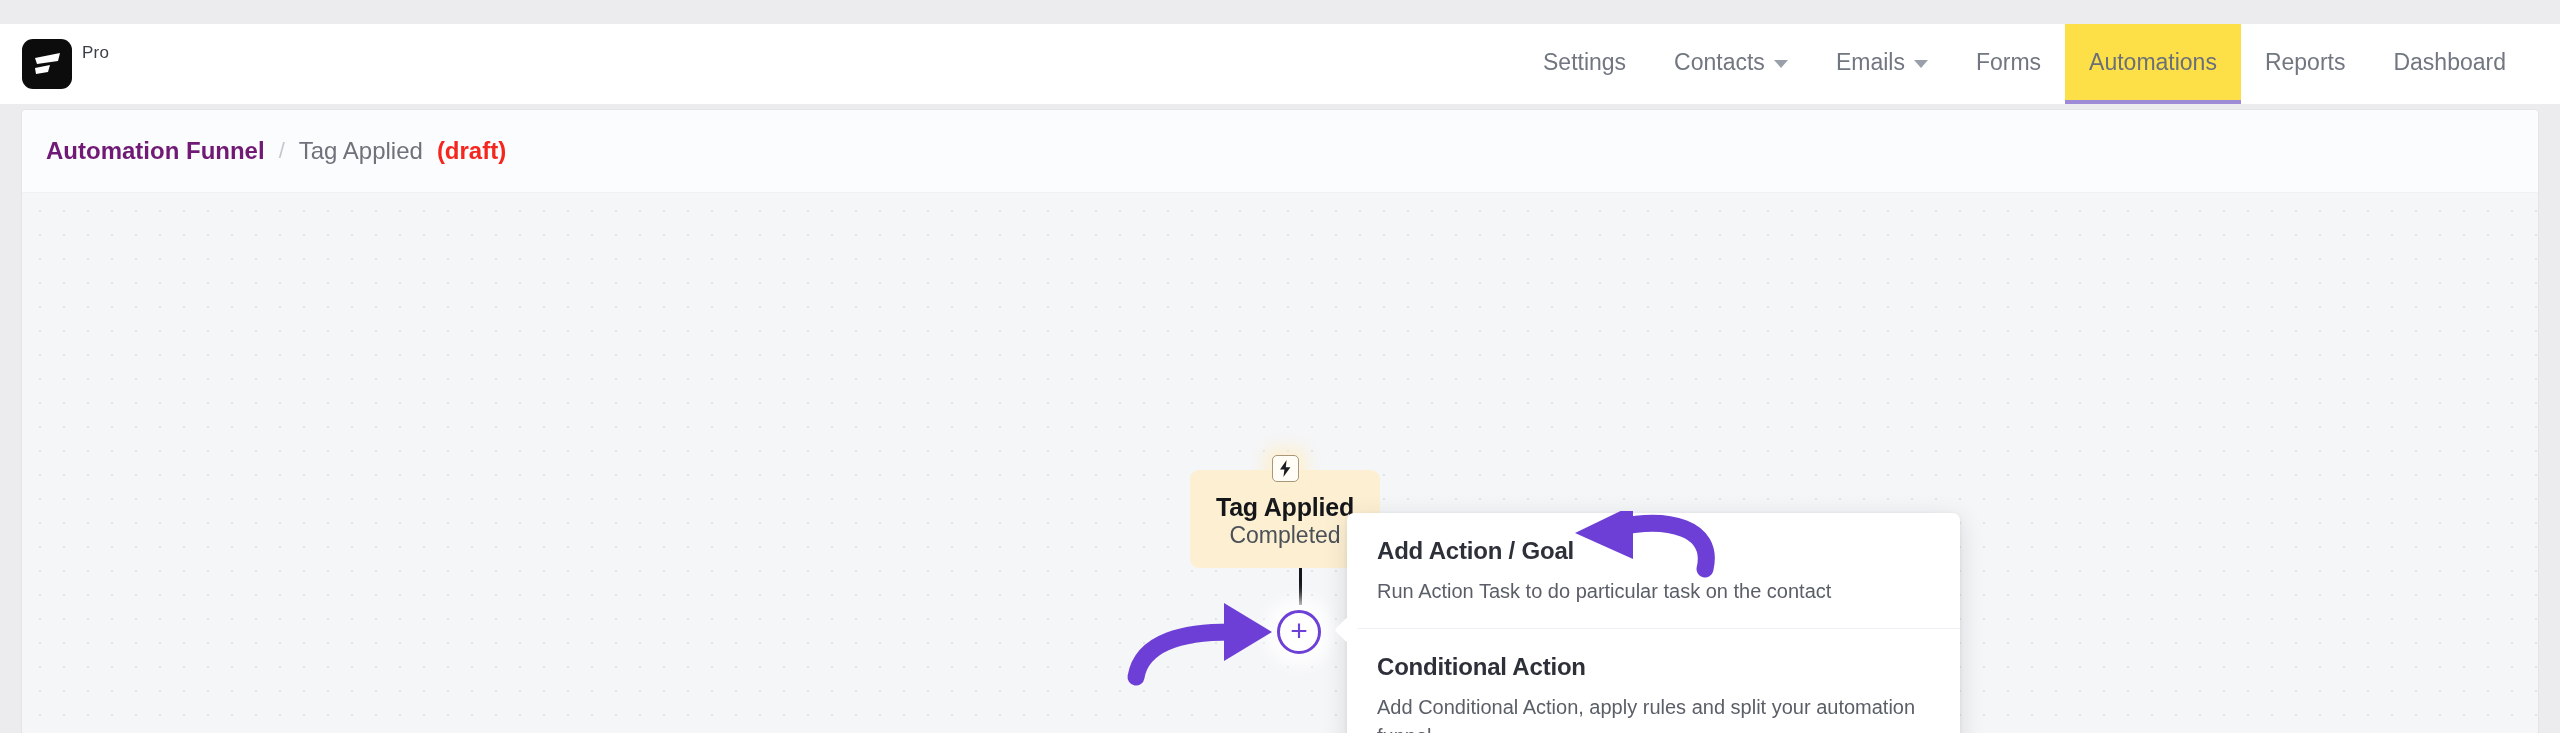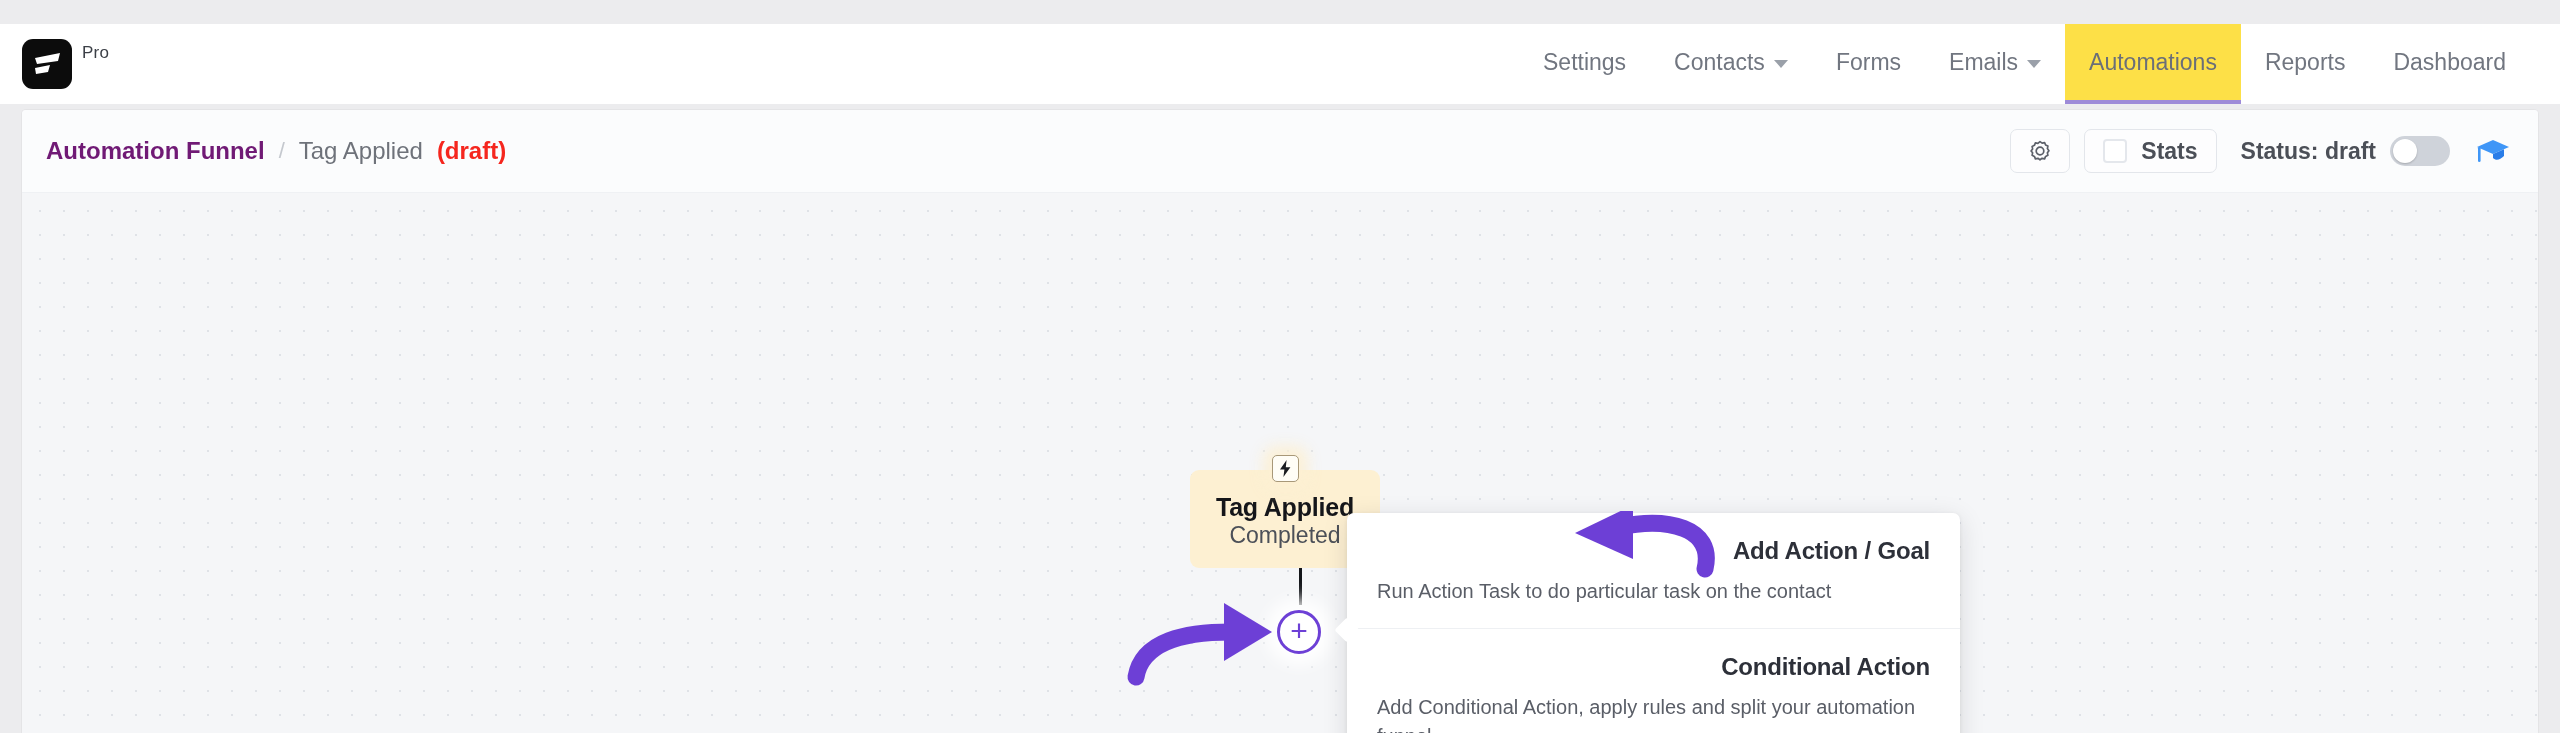--- a/index.html
+++ b/index.html
@@ -144,21 +144,21 @@
     background:#ffffff; border-radius:7px;
     box-shadow:0 6px 26px rgba(20,22,30,.13), 0 1px 4px rgba(20,22,30,.07);
     z-index:4;
   }
   .popup-notch{
     position:absolute; left:-9px; top:108px; width:18px;height:18px;
     background:#ffffff; transform:rotate(45deg); border-radius:3px;
   }
   .popup-item{ padding:24px 30px 0 30px; cursor:pointer; }
   .popup-item + .popup-item{ border-top:1px solid #eef0f3; margin-top:22px; padding-top:24px; }
-  .popup-title{ font-size:24px; font-weight:bold; color:#2d3039; letter-spacing:-.2px;text-align:right; }
+  .popup-title{ font-size:24px; font-weight:bold; color:#2d3039; letter-spacing:-.2px; }
   .popup-desc{ font-size:20px; color:#5a5e67; margin-top:12px; line-height:1.45; max-width:540px;}
 </style>
 </head>
 <body>
 
 <div class="topbar">
 
   <div class="brand">
     <div class="brand-logo">
       <svg width="50" height="50" viewBox="0 0 50 50" aria-hidden="true">
@@ -171,25 +171,25 @@
 
   <nav class="nav">
     <div class="nav-item">
       <span>Settings</span>
     </div>
     <div class="nav-item">
       <span>Contacts</span>
       <i class="caret"></i>
     </div>
     <div class="nav-item">
-      <span>Forms</span>
-    </div>
-    <div class="nav-item">
       <span>Emails</span>
       <i class="caret"></i>
+    </div>
+    <div class="nav-item">
+      <span>Forms</span>
     </div>
     <div class="nav-item active">
       <span>Automations</span>
     </div>
     <div class="nav-item">
       <span>Reports</span>
     </div>
     <div class="nav-item">
       <span>Dashboard</span>
     </div>
@@ -199,48 +199,20 @@
 <div class="card">
 
   <div class="card-head">
     <div class="crumbs">
       <span class="crumb-main">Automation Funnel</span>
       <span class="crumb-sep">/</span>
       <span class="crumb-sub">Tag Applied</span>
       <span class="crumb-draft">(draft)</span>
     </div>
 
-    <div class="head-right">
-
-      <div class="icon-btn">
-        <svg width="24" height="24" viewBox="0 0 24 24" aria-hidden="true">
-          <path fill="none" stroke="#5c6069" stroke-width="1.7" d="M12 8.2a3.8 3.8 0 100 7.6 3.8 3.8 0 000-7.6z"></path>
-          <path fill="none" stroke="#5c6069" stroke-width="1.7" stroke-linejoin="round" d="M12 2.6l2.1 1.5 2.5-.5 1 2.4 2.3 1.1-.5 2.5 1.5 2.1-1.5 2.1.5 2.5-2.3 1.1-1 2.4-2.5-.5-2.1 1.5-2.1-1.5-2.5.5-1-2.4-2.3-1.1.5-2.5L3.1 12l1.5-2.1-.5-2.5 2.3-1.1 1-2.4 2.5.5z"></path>
-        </svg>
-      </div>
-
-      <div class="stats-btn">
-        <span class="stats-box"></span>
-        <span class="stats-label">Stats</span>
-      </div>
-
-      <span class="status-text">Status: draft</span>
-
-      <div class="toggle">
-        <span class="toggle-knob"></span>
-      </div>
-
-      <div class="cap-btn">
-        <svg width="34" height="30" viewBox="0 0 34 30" aria-hidden="true">
-          <path d="M17 4 L33 11 L17 18 L1 11 Z" fill="#3f96f7"></path>
-          <path d="M17 18 L28 13.2 L28 20 C24 24 20 25 17 22 Z" fill="#2a7de8"></path>
-          <rect x="2" y="11" width="2.6" height="15" rx="1.3" fill="#3f96f7"></rect>
-        </svg>
-      </div>
-    </div>
   </div>
 
   <div class="canvas">
 
     <div class="node">
       <div class="node-title">Tag Applied</div>
       <div class="node-sub">Completed</div>
     </div>
     <div class="node-badge">
       <svg width="15" height="17" viewBox="0 0 15 17" aria-hidden="true">

